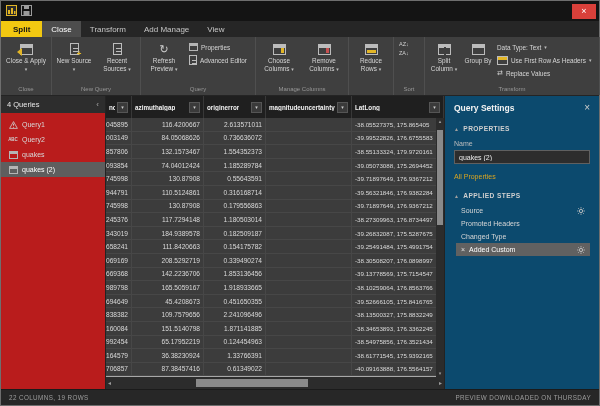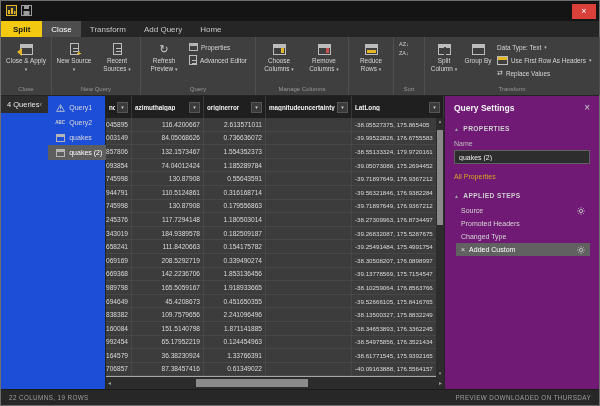--- a/index.html
+++ b/index.html
@@ -43,21 +43,21 @@
   .itbl-s{display:inline-block;width:9px;height:8px;box-sizing:border-box;border:1px solid #b5b5b5;background:linear-gradient(#b5b5b5,#b5b5b5) 0 0/100% 2px no-repeat;}
   .itbl-s2{display:inline-block;width:11px;height:9px;box-sizing:border-box;border:1px solid #bcbcbc;background:linear-gradient(#e3b626,#e3b626) 0 0/100% 3px no-repeat;}
   .iref{font-size:11px;color:#cdcdcd;line-height:1;}
   .sorticons{display:flex;flex-direction:column;justify-content:flex-start;padding:4px 4px 0;gap:3px;}
   .sorttxt{font-size:5.5px;color:#cfcfcf;line-height:1;}
 
   
   .content{flex:1;display:flex;min-height:0;background:#333;}
 
   
-  .sidebar{width:104px;flex:0 0 auto;background:#1d4ed8;border-right:1px solid #232323;display:flex;}
+  .sidebar{width:104px;flex:0 0 auto;background:#b91c1c;border-right:1px solid #232323;display:flex;flex-direction:column;}
   .sidebar-header{height:17px;background:#2d2d2d;display:flex;align-items:center;padding:0 6px;font-size:7.5px;color:#e6e6e6;flex:0 0 auto;}
   .sidebar-header .chev{margin-left:auto;color:#a8a8a8;font-size:8px;}
   .qlist{padding-top:4px;}
   .sq-item{height:15px;display:flex;align-items:center;gap:4px;padding:0 7px;font-size:7px;color:#d8d8d8;white-space:nowrap;}
   .sq-item.selected{background:#5e5e5e;color:#fff;}
   .qicon{display:inline-flex;align-items:center;justify-content:center;width:10px;flex:0 0 auto;}
   .qicon.abc{font-size:4.5px;color:#cfcfcf;font-weight:bold;}
 
   
   .tablewrap{flex:1;min-width:0;display:flex;flex-direction:column;background:#3c3c3c;position:relative;}
@@ -73,21 +73,21 @@
   .td.latlong{font-size:6.2px;padding-right:10px;}
   .fillband{flex:1;background:#a8a8a8;}
   .hscroll{height:12px;background:#2c2c2c;flex:0 0 auto;position:relative;display:flex;align-items:center;justify-content:space-between;padding:0 2px;}
   .hscroll .arr{font-size:6px;color:#9a9a9a;line-height:1;}
   .hthumb{position:absolute;left:90px;width:112px;top:2px;height:8px;background:#8a8a8a;}
   .vscroll{position:absolute;top:22px;right:0;width:8px;bottom:12px;background:#2c2c2c;display:flex;flex-direction:column;align-items:center;justify-content:space-between;padding:1px 0;}
   .vscroll .arr{font-size:5px;color:#9a9a9a;line-height:1;}
   .vthumb{position:absolute;top:12px;left:1px;width:6px;height:95px;background:#8a8a8a;}
 
   
-  .qs{width:155px;flex:0 0 auto;background:#701a75;border-left:1px solid #232323;padding:7px 9px;box-sizing:border-box;font-size:7px;position:relative;color:#d0d0d0;}
+  .qs{width:155px;flex:0 0 auto;background:#0c4a6e;border-left:1px solid #232323;padding:7px 9px;box-sizing:border-box;font-size:7px;position:relative;color:#d0d0d0;}
   .qs-title{font-size:8.5px;font-weight:bold;color:#f2f2f2;}
   .qs-x{position:absolute;right:9px;top:6px;color:#cfcfcf;font-size:10px;}
   .qs-sec{margin-top:12px;font-weight:bold;color:#cfcfcf;font-size:6.6px;letter-spacing:0.4px;display:flex;align-items:center;gap:4px;}
   .qs-sec .tri{color:#9f9f9f;font-size:5px;}
   .qs-name-label{margin-top:8px;color:#bdbdbd;}
   .qs-input{margin-top:3px;width:100%;height:14px;background:#2d2d2d;border:1px solid #606060;color:#ececec;font-size:7px;padding:0 4px;box-sizing:border-box;font-family:"Liberation Sans","DejaVu Sans",sans-serif;}
   .qs-link{margin-top:9px;color:#d9a521;display:inline-block;}
   .steps{margin-top:5px;margin-left:2px;}
   .step{height:13px;display:flex;align-items:center;padding:0 5px;color:#d6d6d6;}
   .step.selected{background:#616161;color:#fff;}
@@ -116,22 +116,22 @@
             <rect x="2.5" y="6" width="6" height="4.5" fill="#9c9c9c"></rect>
           </svg></span>
     </span>
     <div class="close-btn">×</div>
   </div>
 
   <div class="tabrow">
     <div class="tab file">Split</div>
     <div class="tab active">Close</div>
     <div class="tab">Transform</div>
-    <div class="tab">Add Query</div>
-    <div class="tab">Home</div>
+    <div class="tab">Add Manage</div>
+    <div class="tab">View</div>
   </div>
 
   <div class="ribbon">
 
     <div class="rgroup">
       <div class="rbuttons">
         <div class="rbtn" style="width:44px">
           <span class="ric">
               <span class="itbl ca"></span>
             </span>

